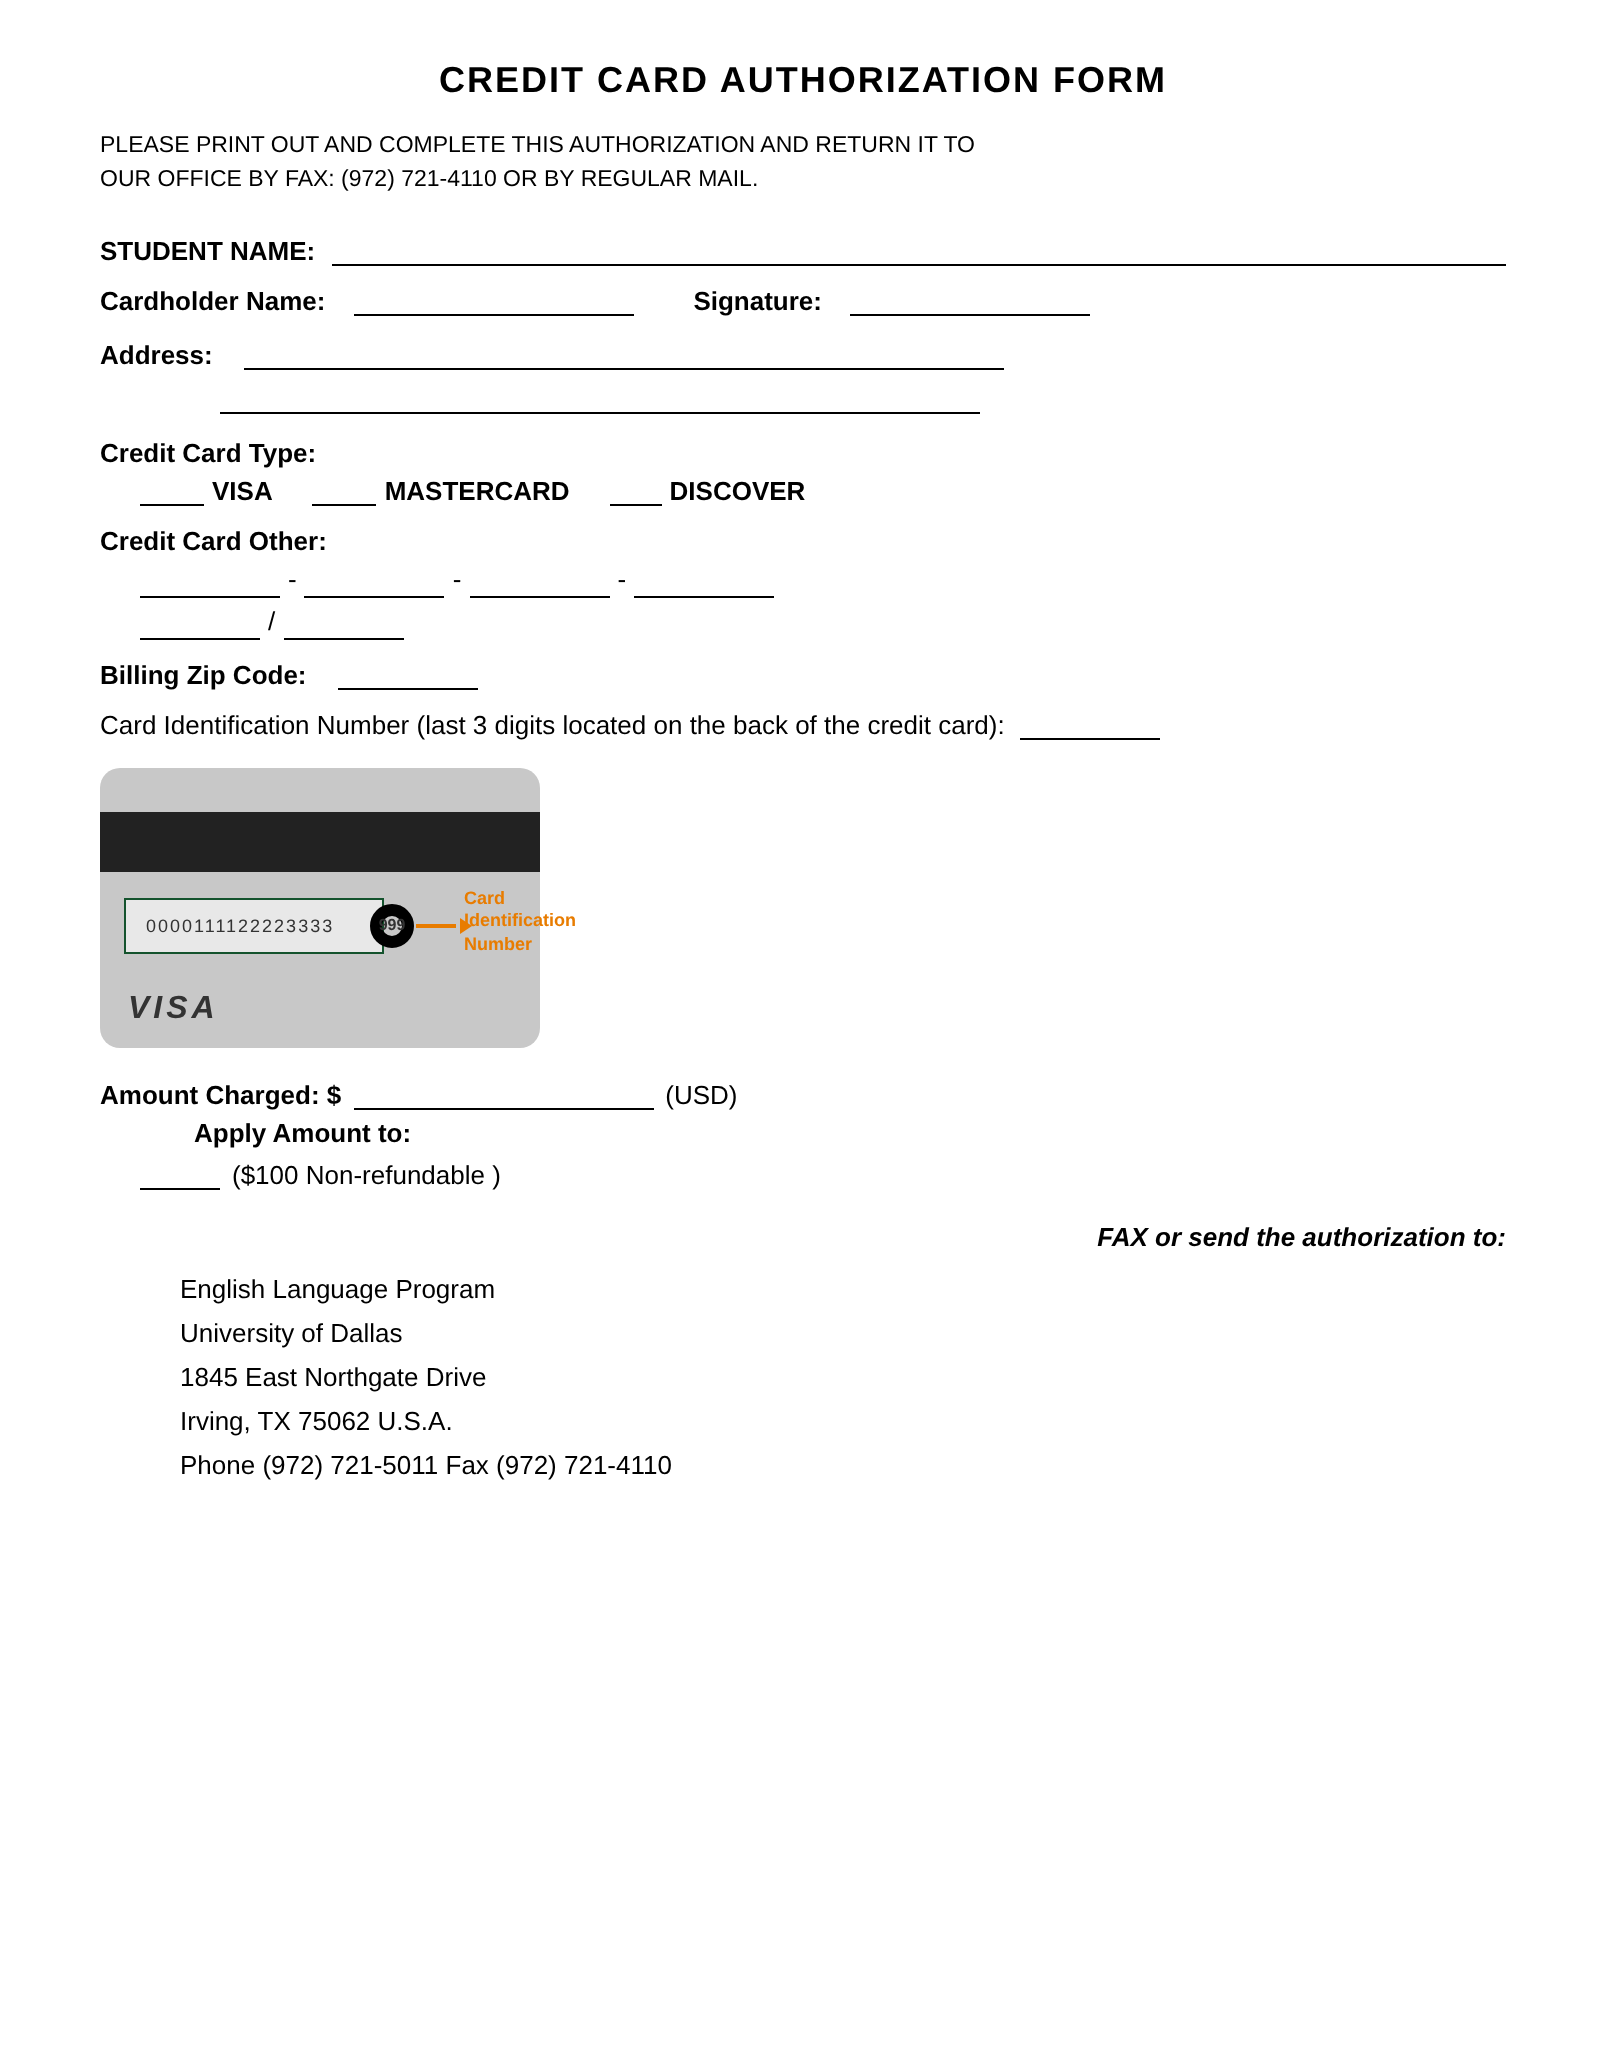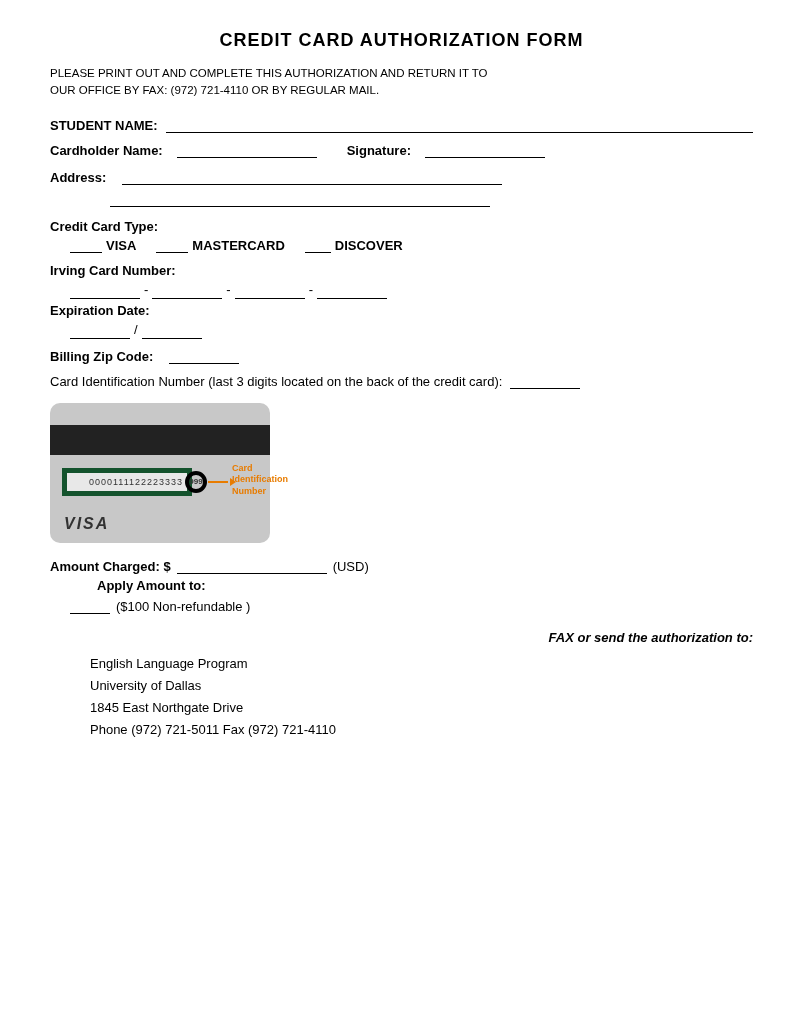--- a/index.html
+++ b/index.html
@@ -172,39 +172,39 @@
       left: 0;
       border-radius: 0;
     }
     .card-signature-area {
       position: absolute;
       top: 65px;
       left: 12px;
       width: 130px;
       height: 28px;
       background: #e8e8e8;
-      border: 5px solid #14532d;
+      border: 1px solid #14532d;
       display: flex;
       align-items: center;
-      padding: 0 22px;
+      padding: 0 10px;
       font-size: 9px;
       color: #555;
     }
     .card-number-display {
       font-size: 9px;
       color: #333;
       letter-spacing: 1px;
     }
     .card-cvv-circle {
       position: absolute;
       top: 68px;
       left: 135px;
       width: 22px;
       height: 22px;
-      border: 4px solid #000000;
+      border: 6px solid #000000;
       border-radius: 50%;
       display: flex;
       align-items: center;
       justify-content: center;
       font-size: 8px;
       font-weight: bold;
       color: #333;
     }
     .card-id-arrow {
       position: absolute;
@@ -340,34 +340,33 @@
       <span style="font-weight:bold;">MASTERCARD</span>
     </div>
     <div class="cc-type-option">
       <span class="short-line" style="width:26px;"></span>
       <span style="font-weight:bold;">DISCOVER</span>
     </div>
   </div>
 </div>
 
 <div class="cc-number-section section">
-  <div style="font-weight:bold; font-size:13px;">Irving Card Number:</div>
+  <div style="font-weight:bold; font-size:13px;">Credit Card Other:</div>
   <div class="cc-number-row">
     <span class="cc-segment"></span>
     <span class="dash">-</span>
     <span class="cc-segment"></span>
     <span class="dash">-</span>
     <span class="cc-segment"></span>
     <span class="dash">-</span>
     <span class="cc-segment"></span>
   </div>
 </div>
 
 <div class="exp-date-section section">
-  <div style="font-weight:bold; font-size:13px;">Expiration Date:</div>
   <div class="exp-date-row">
     <span class="exp-segment"></span>
     <span style="margin-bottom:2px;">/</span>
     <span class="exp-segment"></span>
   </div>
 </div>
 
 <div class="billing-zip-row section">
   <span class="field-label">Billing Zip Code:</span>
   <span class="zip-line"></span>
@@ -410,15 +409,16 @@
     <span>($100 Non-refundable )</span>
   </div>
 </div>
 
 <div class="fax-section">
   <div class="fax-label">FAX or send the authorization to:</div>
   <div class="address-info">
     <div>English Language Program</div>
     <div>University of Dallas</div>
     <div>1845 East Northgate Drive</div>
+    <div>Irving, TX 75062     U.S.A.</div>
     <div>Phone (972) 721-5011   Fax (972) 721-4110</div>
   </div>
 </div>
 
 </body></html>

